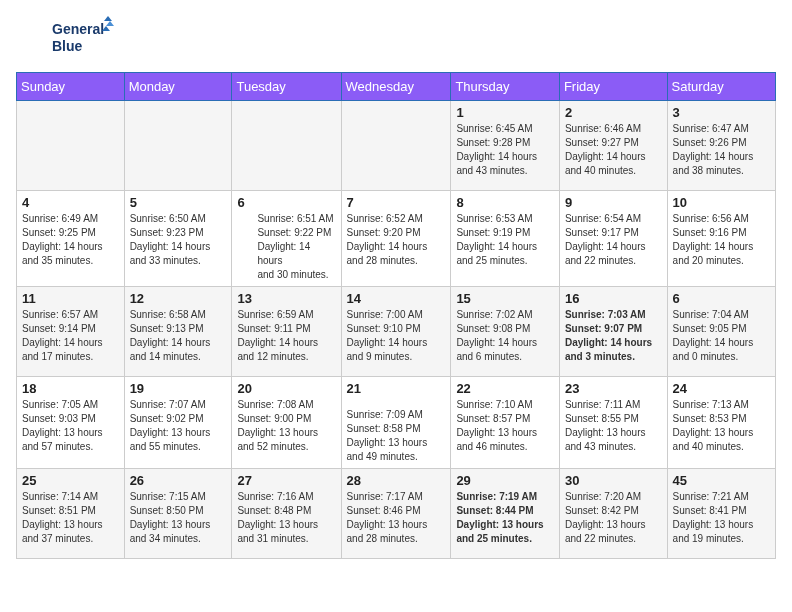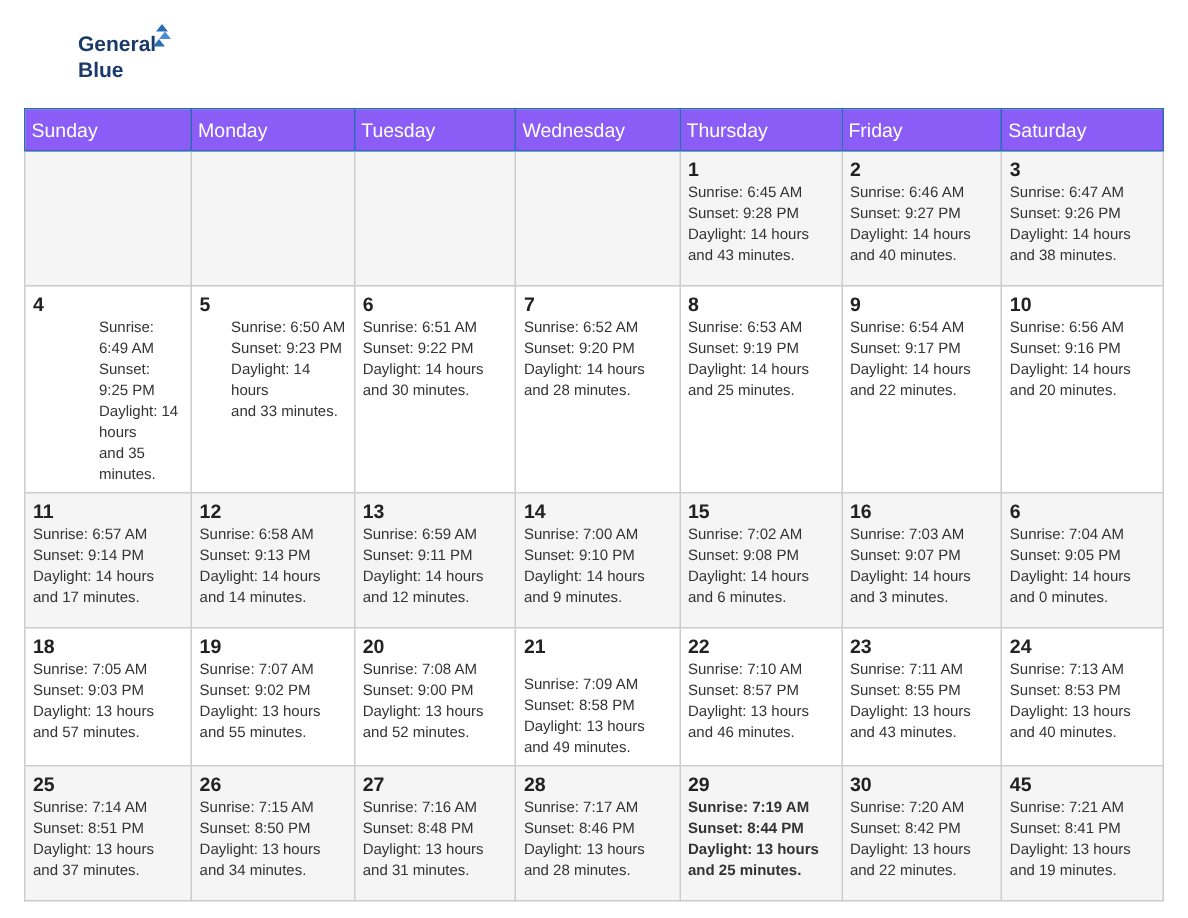--- a/index.html
+++ b/index.html
@@ -137,35 +137,35 @@
           <div class="day-num">3</div>
           <div class="day-info" style="white-space: pre-line;">Sunrise: 6:47 AM
 Sunset: 9:26 PM
 Daylight: 14 hours
 and 38 minutes.</div>
         </td>
       </tr>
       <tr>
         <td>
           <div class="day-num">4</div>
-          <div class="day-info" style="white-space: pre-line; margin-left: 44px;">Sunrise: 6:49 AM
+          <div class="day-info" style="white-space: pre-line;">Sunrise: 6:49 AM
 Sunset: 9:25 PM
 Daylight: 14 hours
 and 35 minutes.</div>
         </td>
         <td>
           <div class="day-num">5</div>
-          <div class="day-info" style="white-space: pre-line; margin-left: 21px;">Sunrise: 6:50 AM
+          <div class="day-info" style="white-space: pre-line;">Sunrise: 6:50 AM
 Sunset: 9:23 PM
 Daylight: 14 hours
 and 33 minutes.</div>
         </td>
         <td>
           <div class="day-num">6</div>
-          <div class="day-info" style="white-space: pre-line;">Sunrise: 6:51 AM
+          <div class="day-info" style="white-space: pre-line; margin-left: 20px;">Sunrise: 6:51 AM
 Sunset: 9:22 PM
 Daylight: 14 hours
 and 30 minutes.</div>
         </td>
         <td>
           <div class="day-num">7</div>
           <div class="day-info" style="white-space: pre-line;">Sunrise: 6:52 AM
 Sunset: 9:20 PM
 Daylight: 14 hours
 and 28 minutes.</div>
@@ -223,21 +223,21 @@
         </td>
         <td>
           <div class="day-num">15</div>
           <div class="day-info" style="white-space: pre-line;">Sunrise: 7:02 AM
 Sunset: 9:08 PM
 Daylight: 14 hours
 and 6 minutes.</div>
         </td>
         <td>
           <div class="day-num">16</div>
-          <div class="day-info" style="white-space: pre-line;">Sunrise: 7:03 AM
+          <div class="day-info" style="white-space: pre-line; font-weight: bold;">Sunrise: 7:03 AM
 Sunset: 9:07 PM
 Daylight: 14 hours
 and 3 minutes.</div>
         </td>
         <td>
           <div class="day-num">6</div>
           <div class="day-info" style="white-space: pre-line;">Sunrise: 7:04 AM
 Sunset: 9:05 PM
 Daylight: 14 hours
 and 0 minutes.</div>

